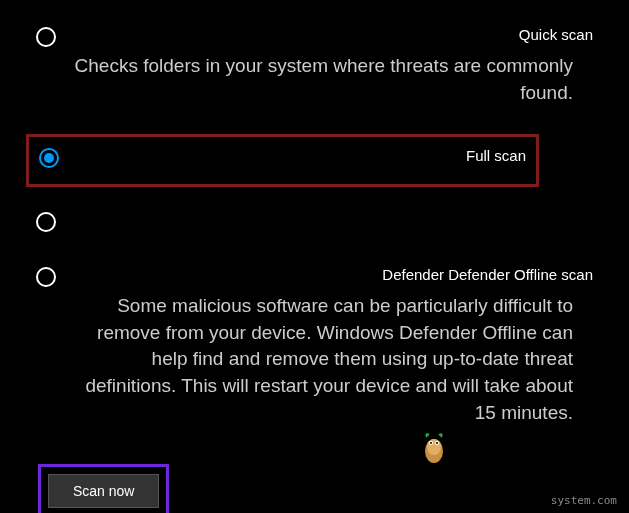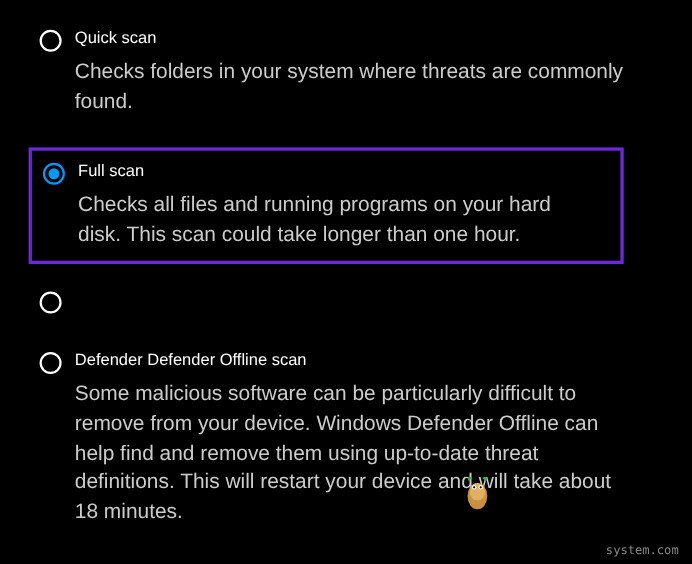--- a/index.html
+++ b/index.html
@@ -18,25 +18,25 @@
       position: relative;
       overflow: hidden;
     }
     .scan-option {
       display: flex;
       align-items: flex-start;
       margin-bottom: 22px;
       padding: 6px;
     }
     .highlight-box {
-      border: 3px solid #6d28d9;
+      border: 3px solid #7f1d1d;
       padding: 4px;
       margin-bottom: 18px;
       margin-left: -4px;
-      margin-right: 32px;
+      margin-right: 60px;
     }
     .highlight-box .scan-option {
       margin-bottom: 0;
     }
     .radio {
       width: 20px;
       height: 20px;
       border: 2px solid #fff;
       border-radius: 50%;
       flex-shrink: 0;
@@ -53,20 +53,21 @@
       position: absolute;
       top: 3px;
       left: 3px;
       width: 10px;
       height: 10px;
       background: #0099ff;
       border-radius: 50%;
     }
     .option-content {
       flex: 1;
+      text-align: right;
     }
     .option-title {
       font-size: 15px;
       color: #fff;
       margin-bottom: 10px;
       font-weight: 400;
     }
     .option-desc {
       font-size: 19px;
       color: #ccc;
@@ -117,34 +118,33 @@
     <div class="option-title">Quick scan</div>
     <div class="option-desc">Checks folders in your system where threats are commonly found.</div>
   </div>
 </div>
 
 <div class="highlight-box">
   <div class="scan-option">
     <div class="radio selected"></div>
     <div class="option-content">
       <div class="option-title">Full scan</div>
-      <div class="option-desc">Checks all files and running programs on your hard disk. This scan could take longer than one hour.</div>
     </div>
   </div>
 </div>
 
 <div class="scan-option">
   <div class="radio"></div>
 </div>
 
 <div class="scan-option">
   <div class="radio"></div>
   <div class="option-content">
     <div class="option-title">Defender Defender Offline scan</div>
-    <div class="option-desc">Some malicious software can be particularly difficult to remove from your device. Windows Defender Offline can help find and remove them using up-to-date threat definitions. This will restart your device and will take about 18 minutes.</div>
+    <div class="option-desc">Some malicious software can be particularly difficult to remove from your device. Windows Defender Offline can help find and remove them using up-to-date threat definitions. This will restart your device and will take about 15 minutes.</div>
   </div>
 </div>
 
 <div class="button-wrap">
   <button class="scan-button">Scan now</button>
 </div>
 
 <svg class="mascot" viewBox="0 0 30 36">
   <ellipse cx="15" cy="22" rx="9" ry="12" fill="#c89040"></ellipse>
   <ellipse cx="15" cy="18" rx="7" ry="8" fill="#e0b060"></ellipse>

